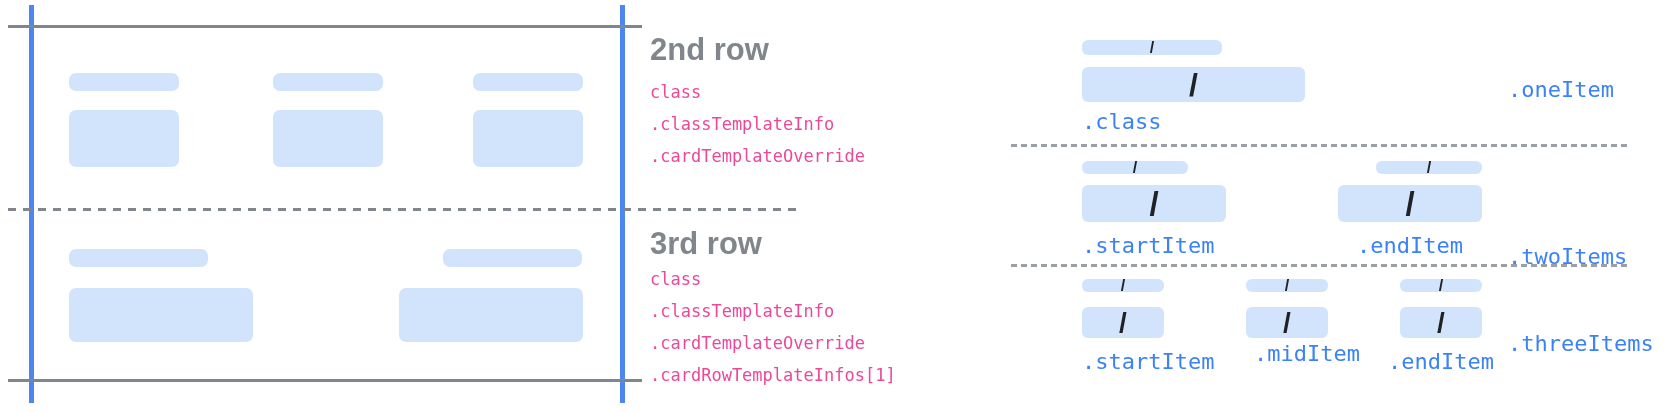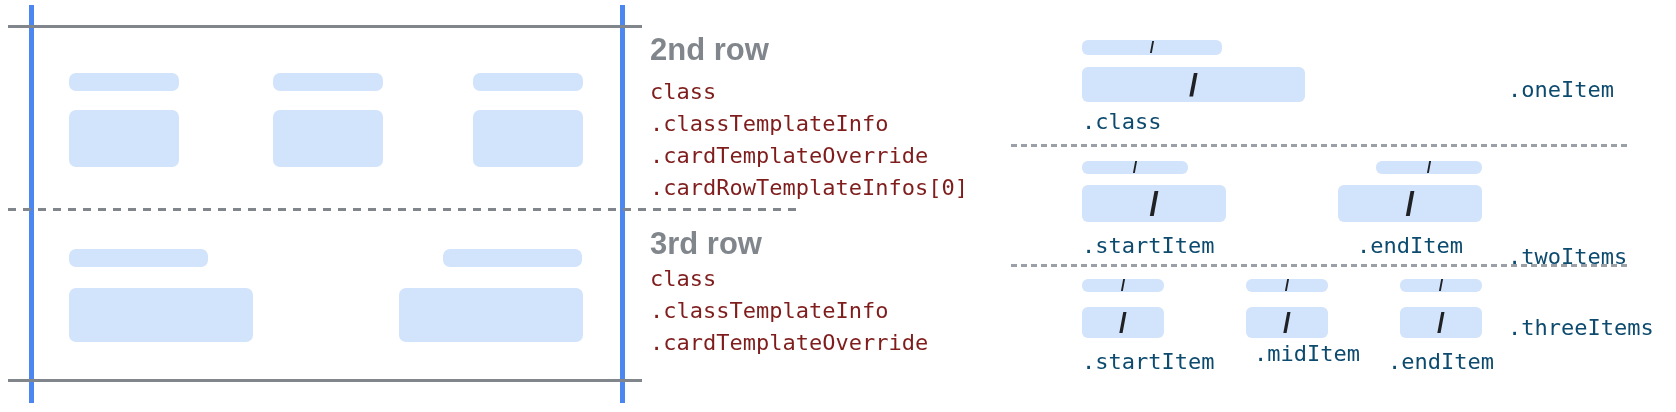--- a/index.html
+++ b/index.html
@@ -11,24 +11,24 @@
   
   .vline{position:absolute;width:5px;background:#4C86F0;}
   .hline{position:absolute;height:3px;background:#80868B;}
   .dashline{position:absolute;height:3px;
     background:repeating-linear-gradient(to right,#80868B 0 8px,transparent 8px 15px);}
   .dotline{position:absolute;height:3px;
     background:repeating-linear-gradient(to right,#9AA0A6 0 6px,transparent 6px 10px);}
   
   .rowhead{position:absolute;font-size:31px;font-weight:700;color:#80868B;line-height:1;}
   .codeblock{position:absolute;font-family:"DejaVu Sans Mono","Liberation Mono",monospace;
-    font-size:22px;color:#7f1d1d;}
+    font-size:17px;color:#ec4899;}
   .codeblock .code-line{height:32px;line-height:32px;white-space:pre;}
   .monolabel{position:absolute;font-family:"DejaVu Sans Mono","Liberation Mono",monospace;
-    font-size:22px;line-height:24px;color:#0c4a6e;white-space:pre;}
+    font-size:22px;line-height:24px;color:#3b82f6;white-space:pre;}
   .centerlabel{transform:translateX(-50%);}
   
   .slashbox{position:absolute;background:#D2E3FC;border-radius:6px;display:flex;
     align-items:center;justify-content:center;color:#202124;font-weight:700;}
   .slash-sm{font-size:16px;line-height:1;}
   .slash-lg{line-height:1;}
 </style>
 </head>
 <body>
 
@@ -52,28 +52,28 @@
     <div class="wbox" style="left:69px;top:288px;width:184px;height:54px;"></div>
     <div class="wbox" style="left:443px;top:249px;width:139px;height:18px;"></div>
     <div class="wbox" style="left:399px;top:288px;width:184px;height:54px;"></div>
   </div>
 
   <div class="rowhead" style="left:650px;top:34px;">2nd row</div>
   <div class="codeblock" style="left:650px;top:76px;">
     <div class="code-line">class</div>
     <div class="code-line">.classTemplateInfo</div>
     <div class="code-line">.cardTemplateOverride</div>
-    <div class="code-line">.cardRowTemplateInfos[0]</div>
   </div>
 
   <div class="rowhead" style="left:650px;top:228px;">3rd row</div>
   <div class="codeblock" style="left:650px;top:263px;">
     <div class="code-line">class</div>
     <div class="code-line">.classTemplateInfo</div>
     <div class="code-line">.cardTemplateOverride</div>
+    <div class="code-line">.cardRowTemplateInfos[1]</div>
   </div>
 
   <div>
     <div class="slashbox slash-sm" style="left:1082px;top:40px;width:140px;height:15px;">
       <span>/</span>
     </div>
     <div class="slashbox slash-lg" style="left:1082px;top:67px;width:223px;height:35px;font-size:32px;">
       <span>/</span>
     </div>
     <div class="monolabel" style="left:1082px;top:110px;">.class</div>
@@ -117,16 +117,16 @@
     </div>
     <div class="slashbox slash-sm" style="left:1400px;top:279px;width:82px;height:13px;">
       <span>/</span>
     </div>
     <div class="slashbox slash-lg" style="left:1400px;top:307px;width:82px;height:31px;font-size:28px;">
       <span>/</span>
     </div>
     <div class="monolabel" style="left:1082px;top:350px;">.startItem</div>
     <div class="monolabel centerlabel" style="left:1287px;top:342px;margin-left:20px;">.midItem</div>
     <div class="monolabel centerlabel" style="left:1441px;top:350px;">.endItem</div>
-    <div class="monolabel" style="left:1508px;top:316px;">.threeItems</div>
+    <div class="monolabel" style="left:1508px;top:332px;">.threeItems</div>
   </div>
 
 </div>
 
 </body></html>

